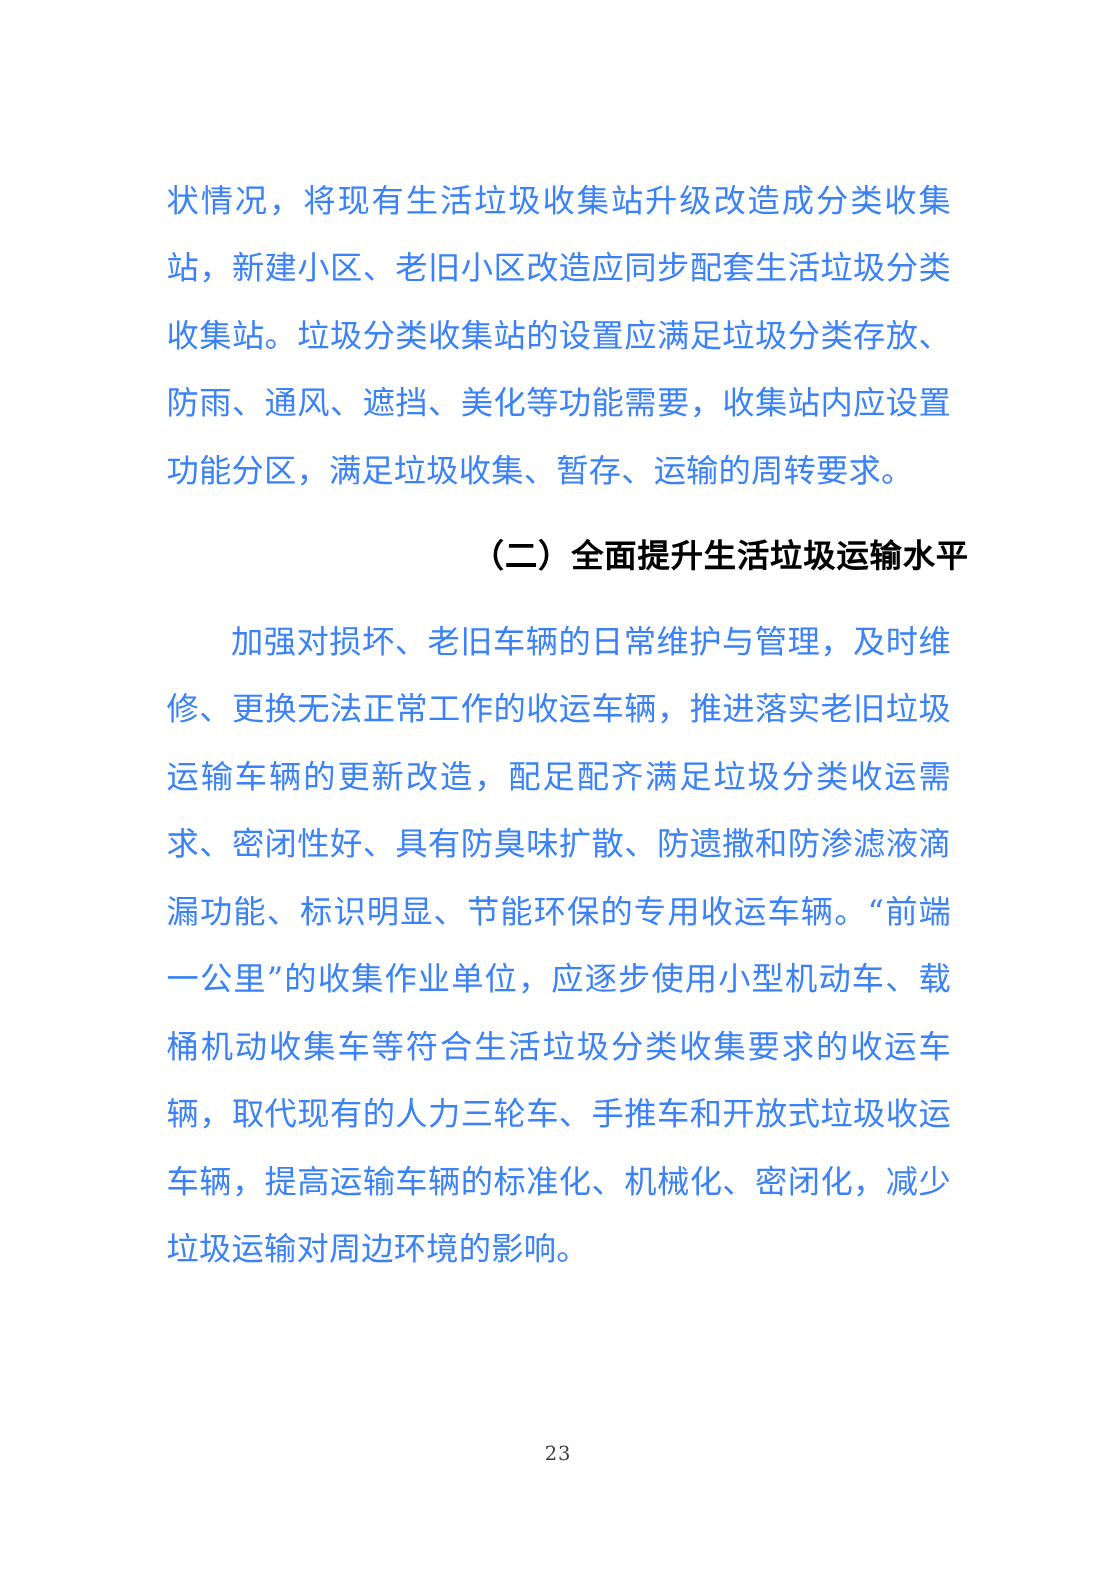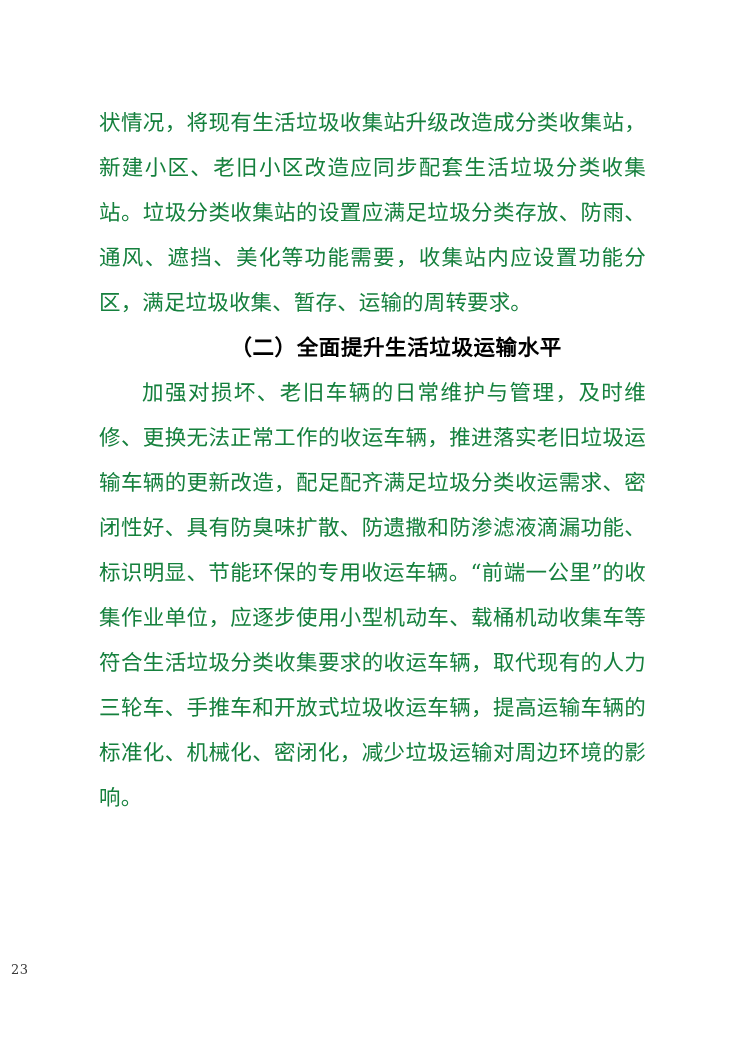--- a/index.html
+++ b/index.html
@@ -25,56 +25,56 @@
   }
 
   #content {
     position: absolute;
     left: 99px;
     top: 100px;
     width: 547px;
   }
 
   .para {
-    margin: 0;
+    margin: 12px;
     font-size: 21.5px;
     line-height: 45px;
     text-align: justify;
     text-justify: inter-character;
     text-align-last: left;
     letter-spacing: 0.15px;
-    color: #15803d;
+    color: #3b82f6;
     font-weight: 400;
   }
 
   .para.indent {
     text-indent: 2em;
   }
 
   .heading {
     margin: 0;
     font-size: 21.5px;
     line-height: 45px;
     font-weight: 700;
     text-indent: 2.2em;
     letter-spacing: 0.6px;
     color: #000000;
-    text-align: center;
+    text-align: right;
   }
 
   .para-last {
     text-align-last: left;
   }
 
   #page-number {
     position: absolute;
-    left: 11px;
+    left: 0;
     right: 0;
     top: 962px;
-    text-align: left;
+    text-align: center;
     font-size: 13px;
     font-family: "DejaVu Serif", "Liberation Serif", serif;
     color: #3a3a3a;
     letter-spacing: 0.5px;
   }
 
   
   .para, .heading, #page-number {
     -webkit-font-smoothing: antialiased;
     text-rendering: optimizeLegibility;

